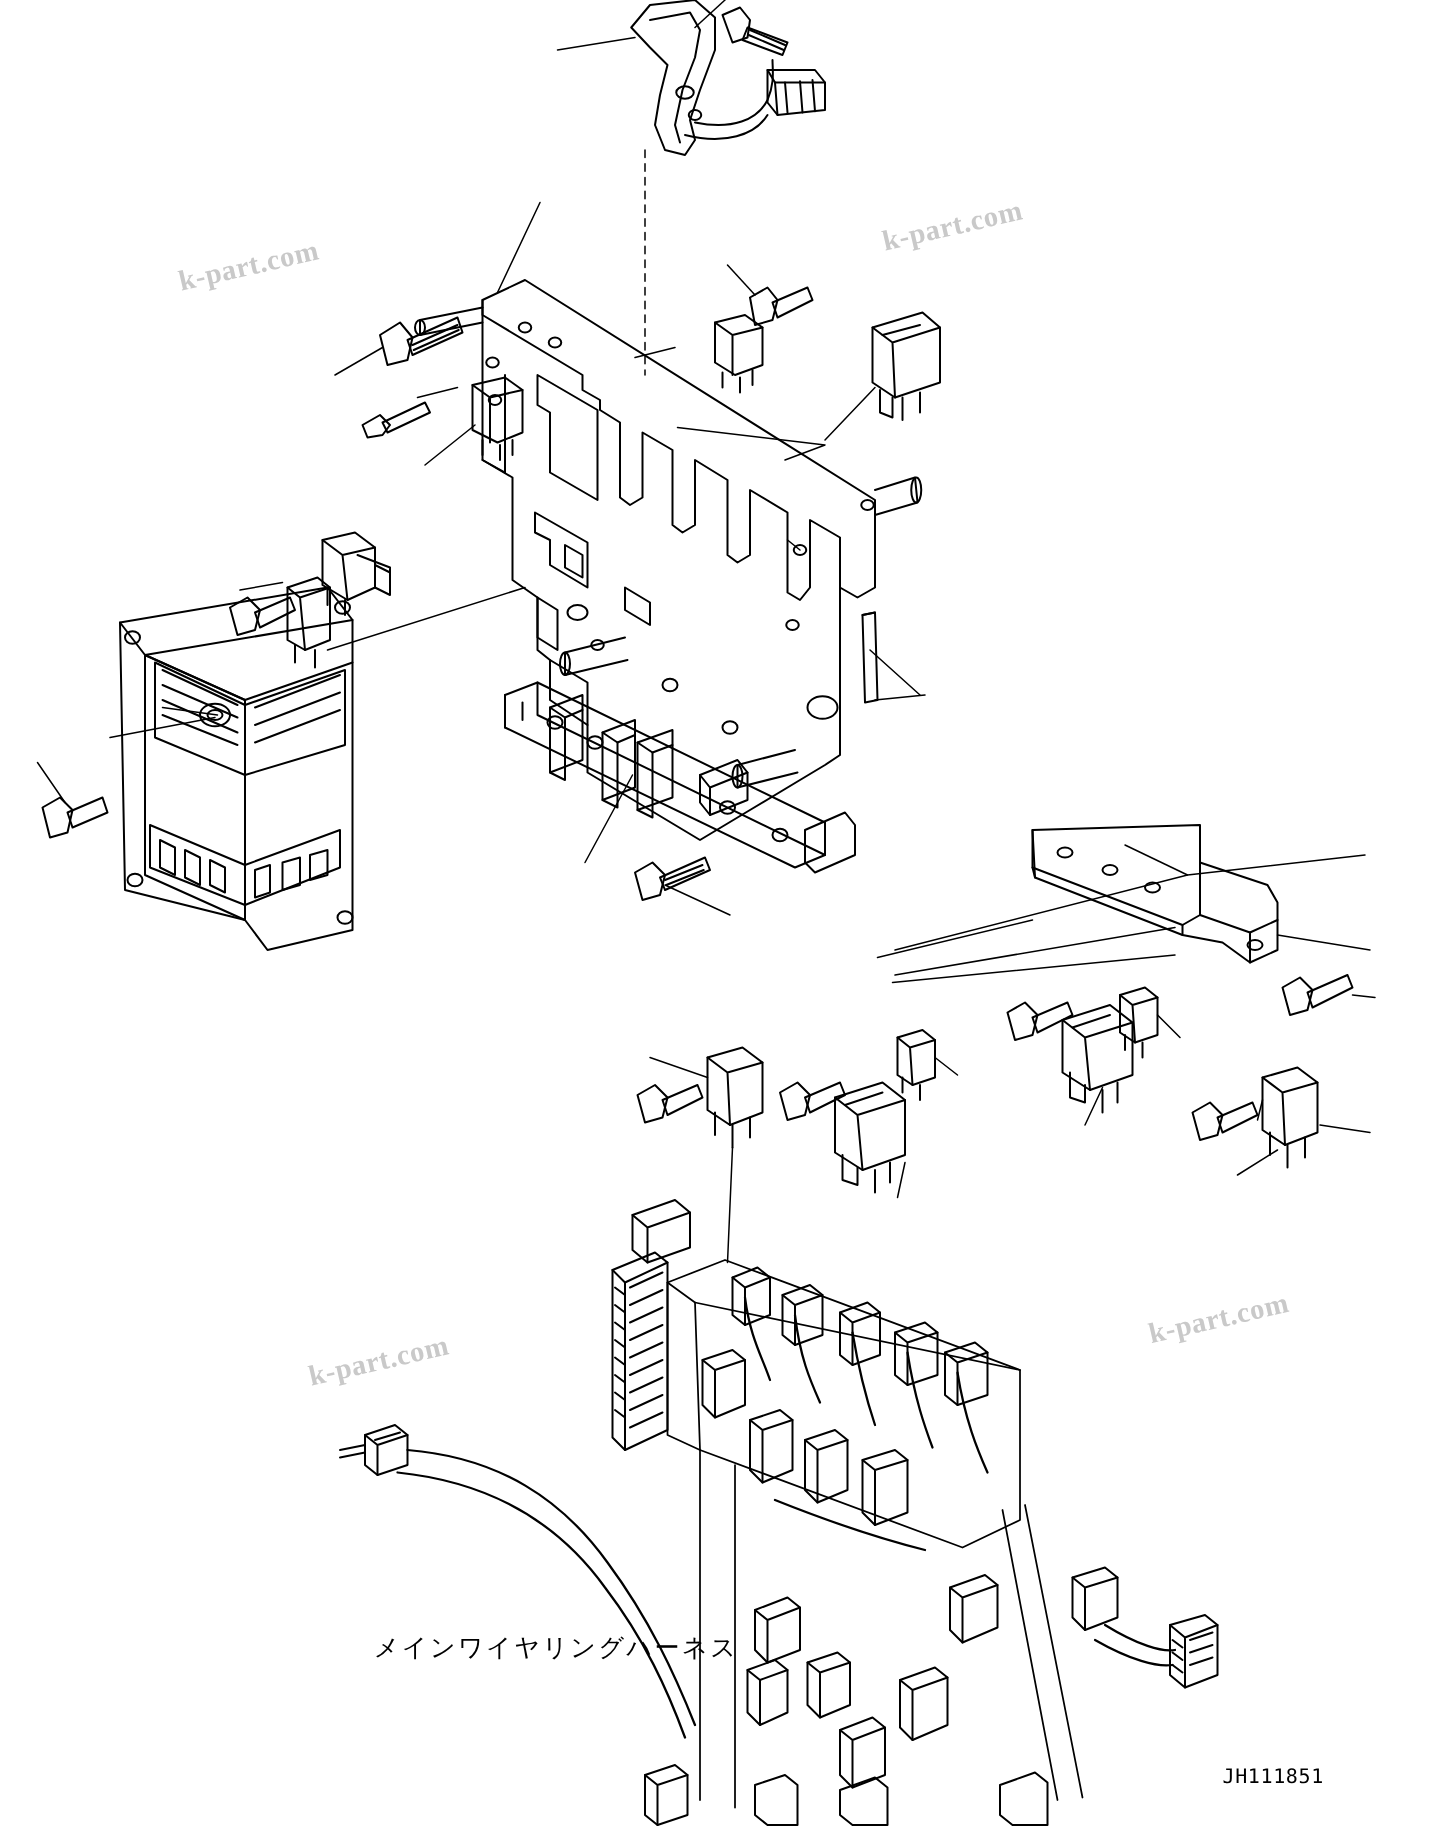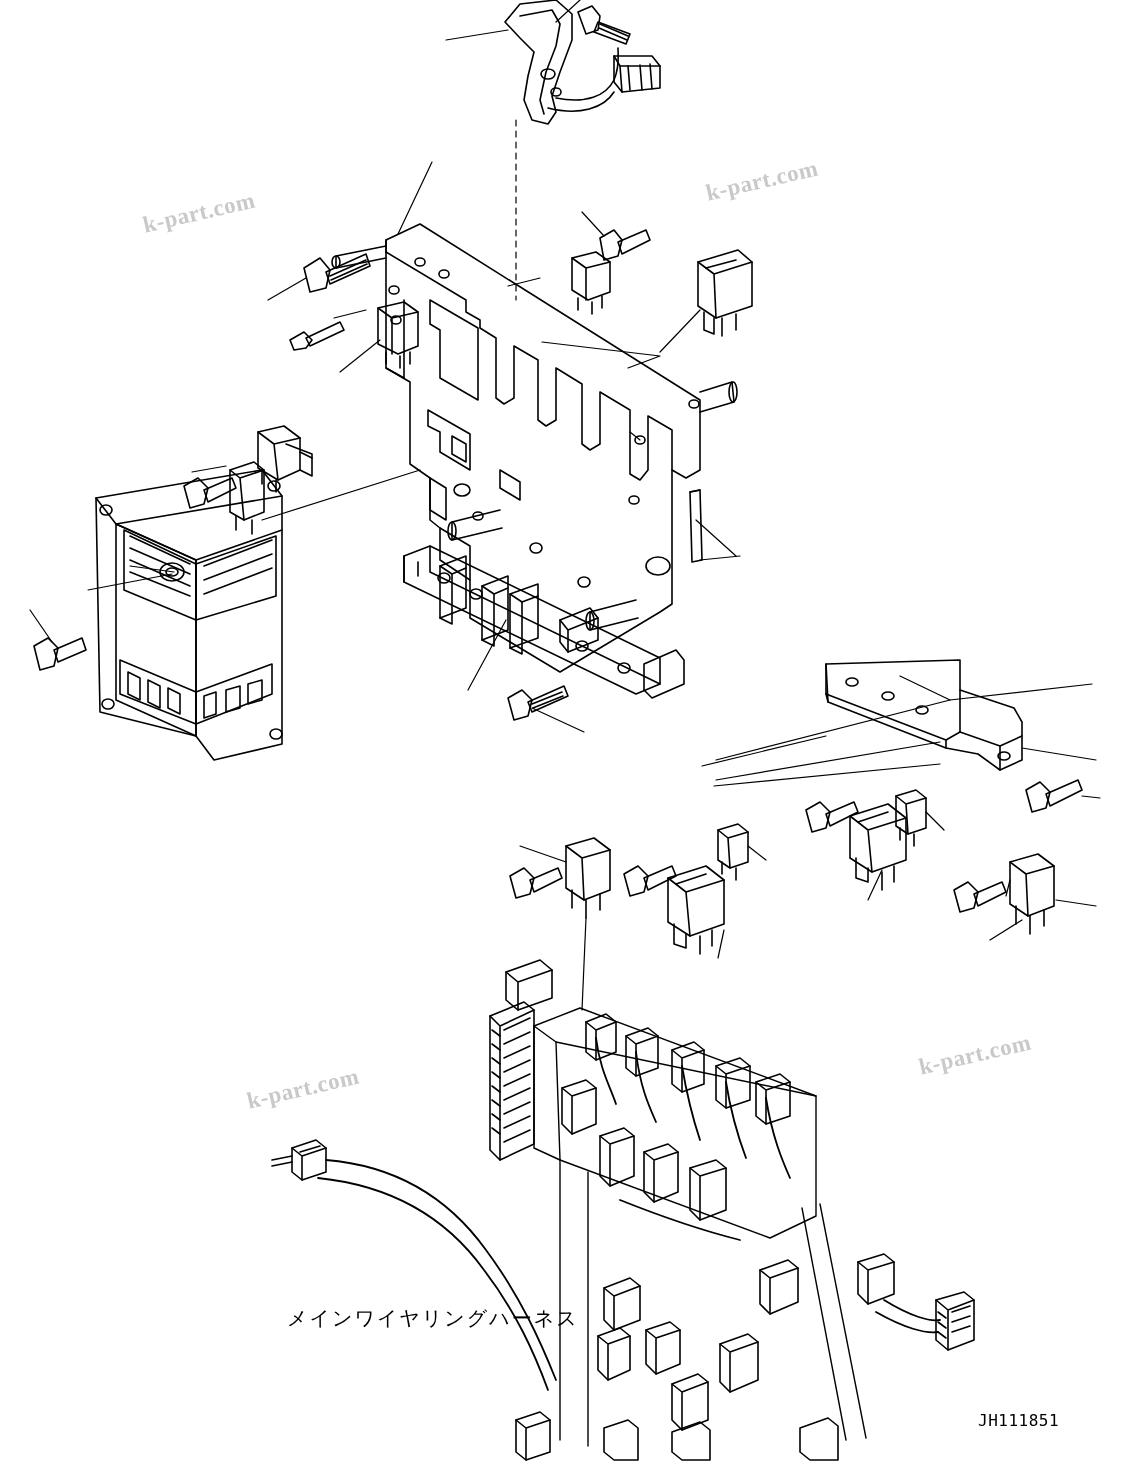--- a/index.html
+++ b/index.html
@@ -35,21 +35,21 @@
     white-space: nowrap;
     user-select: none;
   }
   #wm1 { left: 142px; top: 200px; }
   #wm2 { left: 705px; top: 168px; }
   #wm3 { left: 246px; top: 1076px; }
   #wm4 { left: 918px; top: 1042px; }
 
   #caption {
     position: absolute;
-    left: 287px;
+    left: 299px;
     top: 1307px;
     width: 420px;
     text-align: left;
     line-height: 1.18;
   }
   #caption .jp {
     font-family: "DejaVu Sans", sans-serif;
     font-size: 20px;
     letter-spacing: 2px;
     color: #000;

